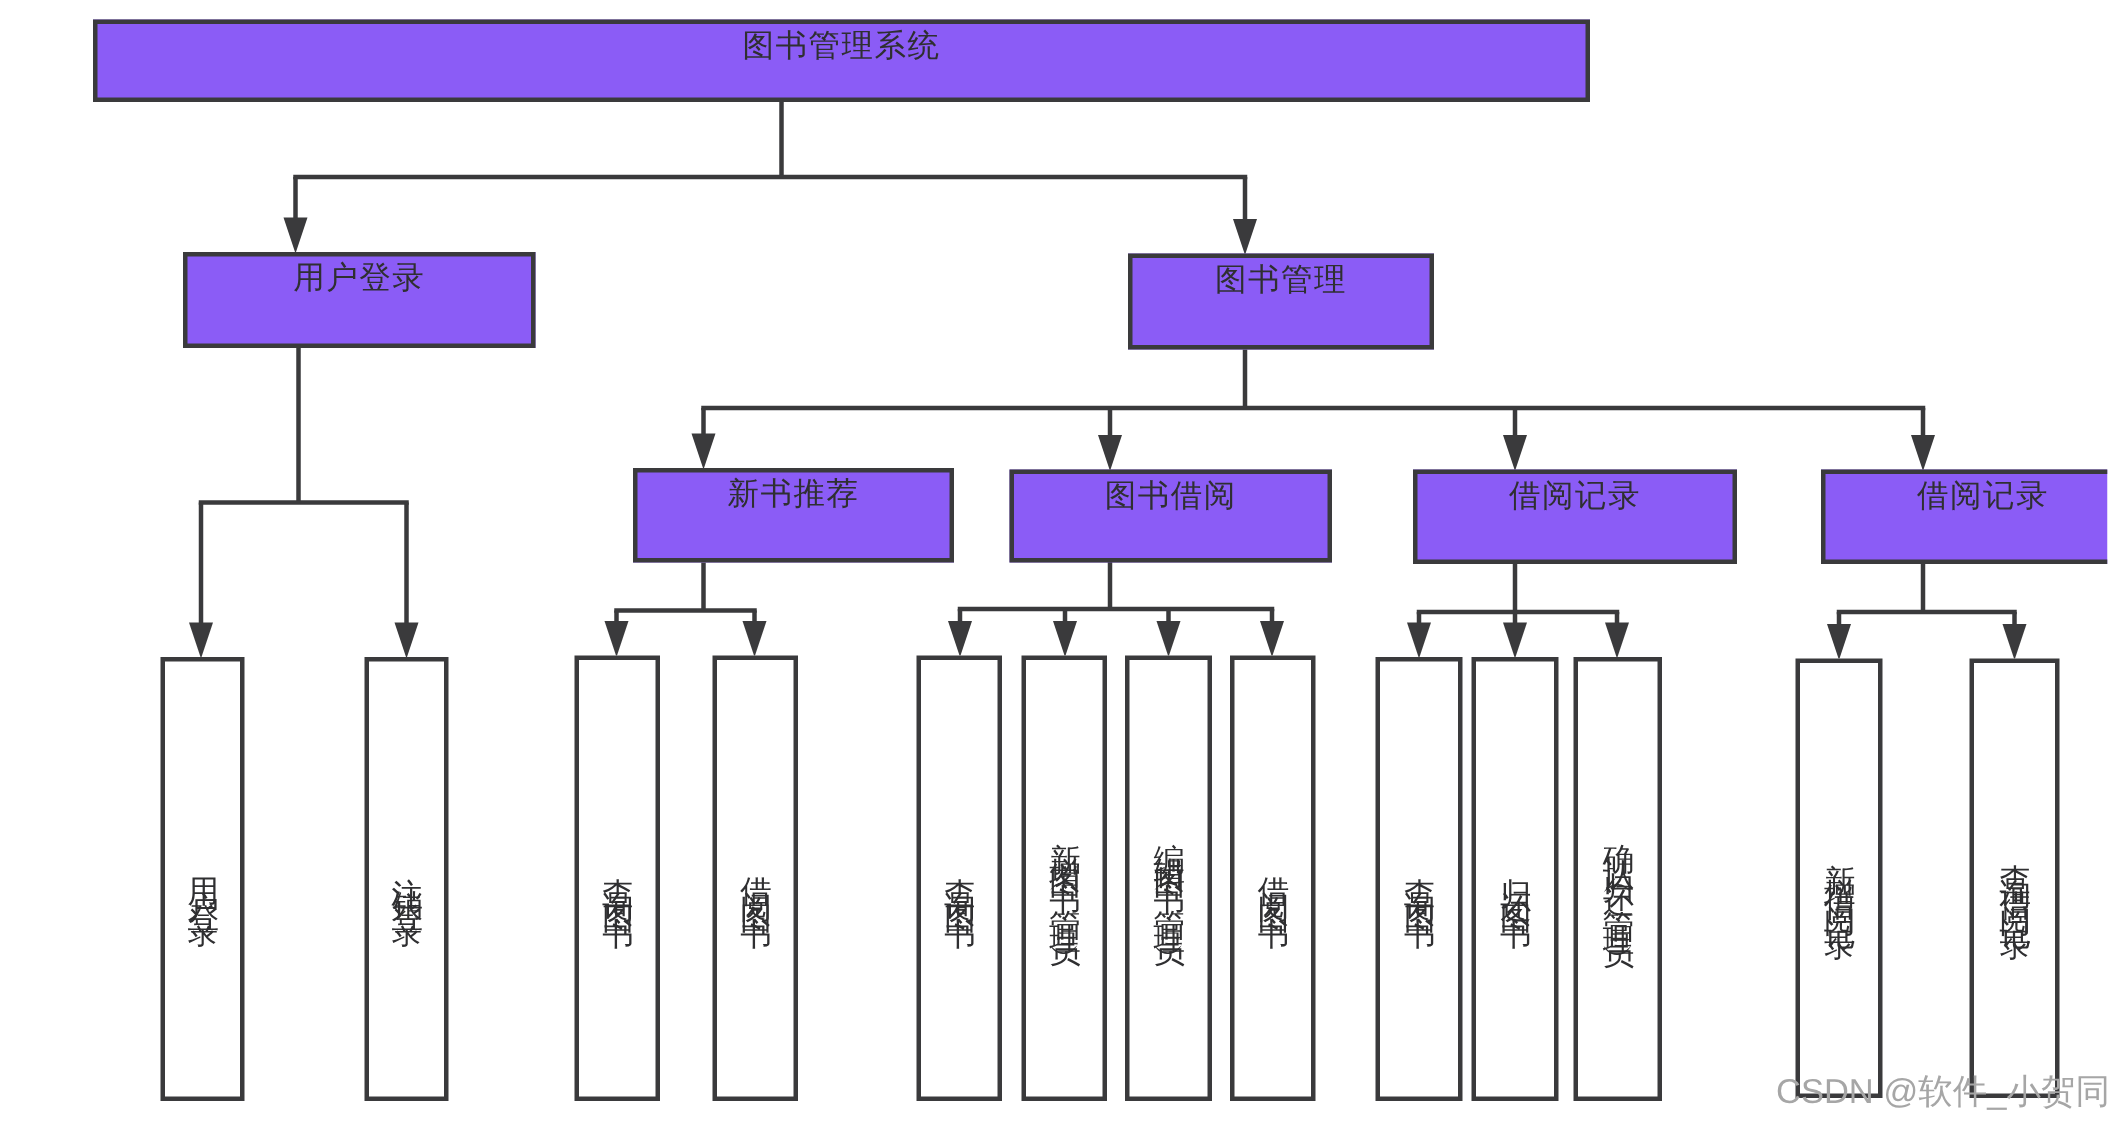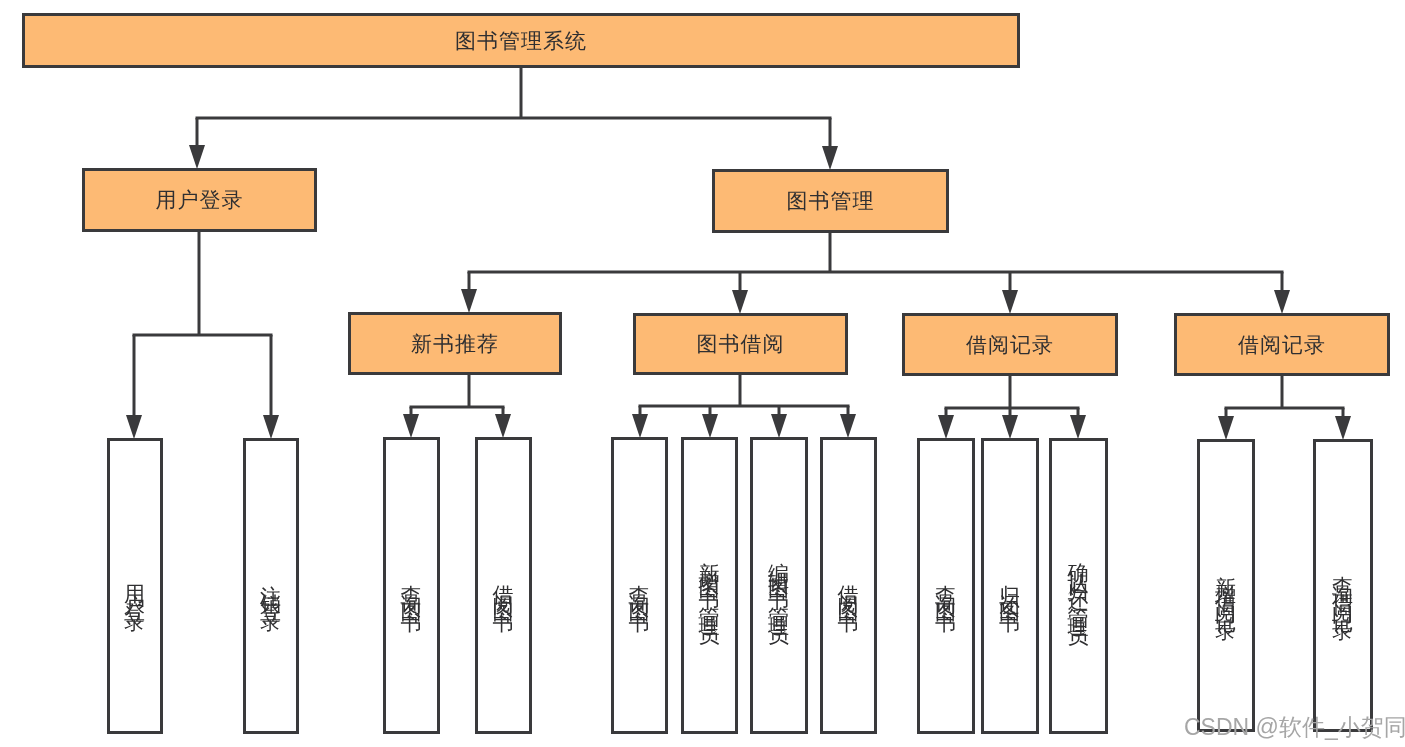--- a/index.html
+++ b/index.html
@@ -15,23 +15,24 @@
     background:var(--bg);
     font-family:"Liberation Sans", sans-serif;
     color:var(--text);
     overflow:hidden;
   }
   #wires{position:absolute;left:0;top:0;z-index:0;}
   .hbox{
     position:absolute;
     box-sizing:border-box;
     border:3px solid var(--line);
-    background:#fdba74;
-    display:flex;align-items:center;justify-content:center;
+    background:#8b5cf6;
+    display:flex;align-items:flex-start;justify-content:center;
     z-index:1;
+    margin-left:40px;
   }
   .hbox .lbl{
     font-size:21px;
     letter-spacing:1px;
     white-space:nowrap;
   }
   .vbox{
     position:absolute;
     box-sizing:border-box;
     border:3px solid var(--line);
@@ -116,25 +117,25 @@
       <polygon points="1335,416 1351,416 1343,440" fill="#3a3a3c"></polygon>
     </svg>
 
   <div class="hbox" style="left:22px;top:13px;width:998px;height:55px">
     <span class="lbl">图书管理系统</span>
   </div>
 
   <div class="hbox" style="left:82px;top:168px;width:235px;height:64px">
     <span class="lbl">用户登录</span>
   </div>
-  <div class="hbox" style="left:712px;top:169px;width:237px;height:64px">
+  <div class="hbox" style="left:712px;top:169px;width:204px;height:64px">
     <span class="lbl">图书管理</span>
   </div>
 
-  <div class="hbox" style="left:348px;top:312px;width:214px;height:63px">
+  <div class="hbox" style="left:382px;top:312px;width:214px;height:63px">
     <span class="lbl">新书推荐</span>
   </div>
   <div class="hbox" style="left:633px;top:313px;width:215px;height:62px">
     <span class="lbl">图书借阅</span>
   </div>
   <div class="hbox" style="left:902px;top:313px;width:216px;height:63px">
     <span class="lbl">借阅记录</span>
   </div>
   <div class="hbox" style="left:1174px;top:313px;width:216px;height:63px">
     <span class="lbl">借阅记录</span>

